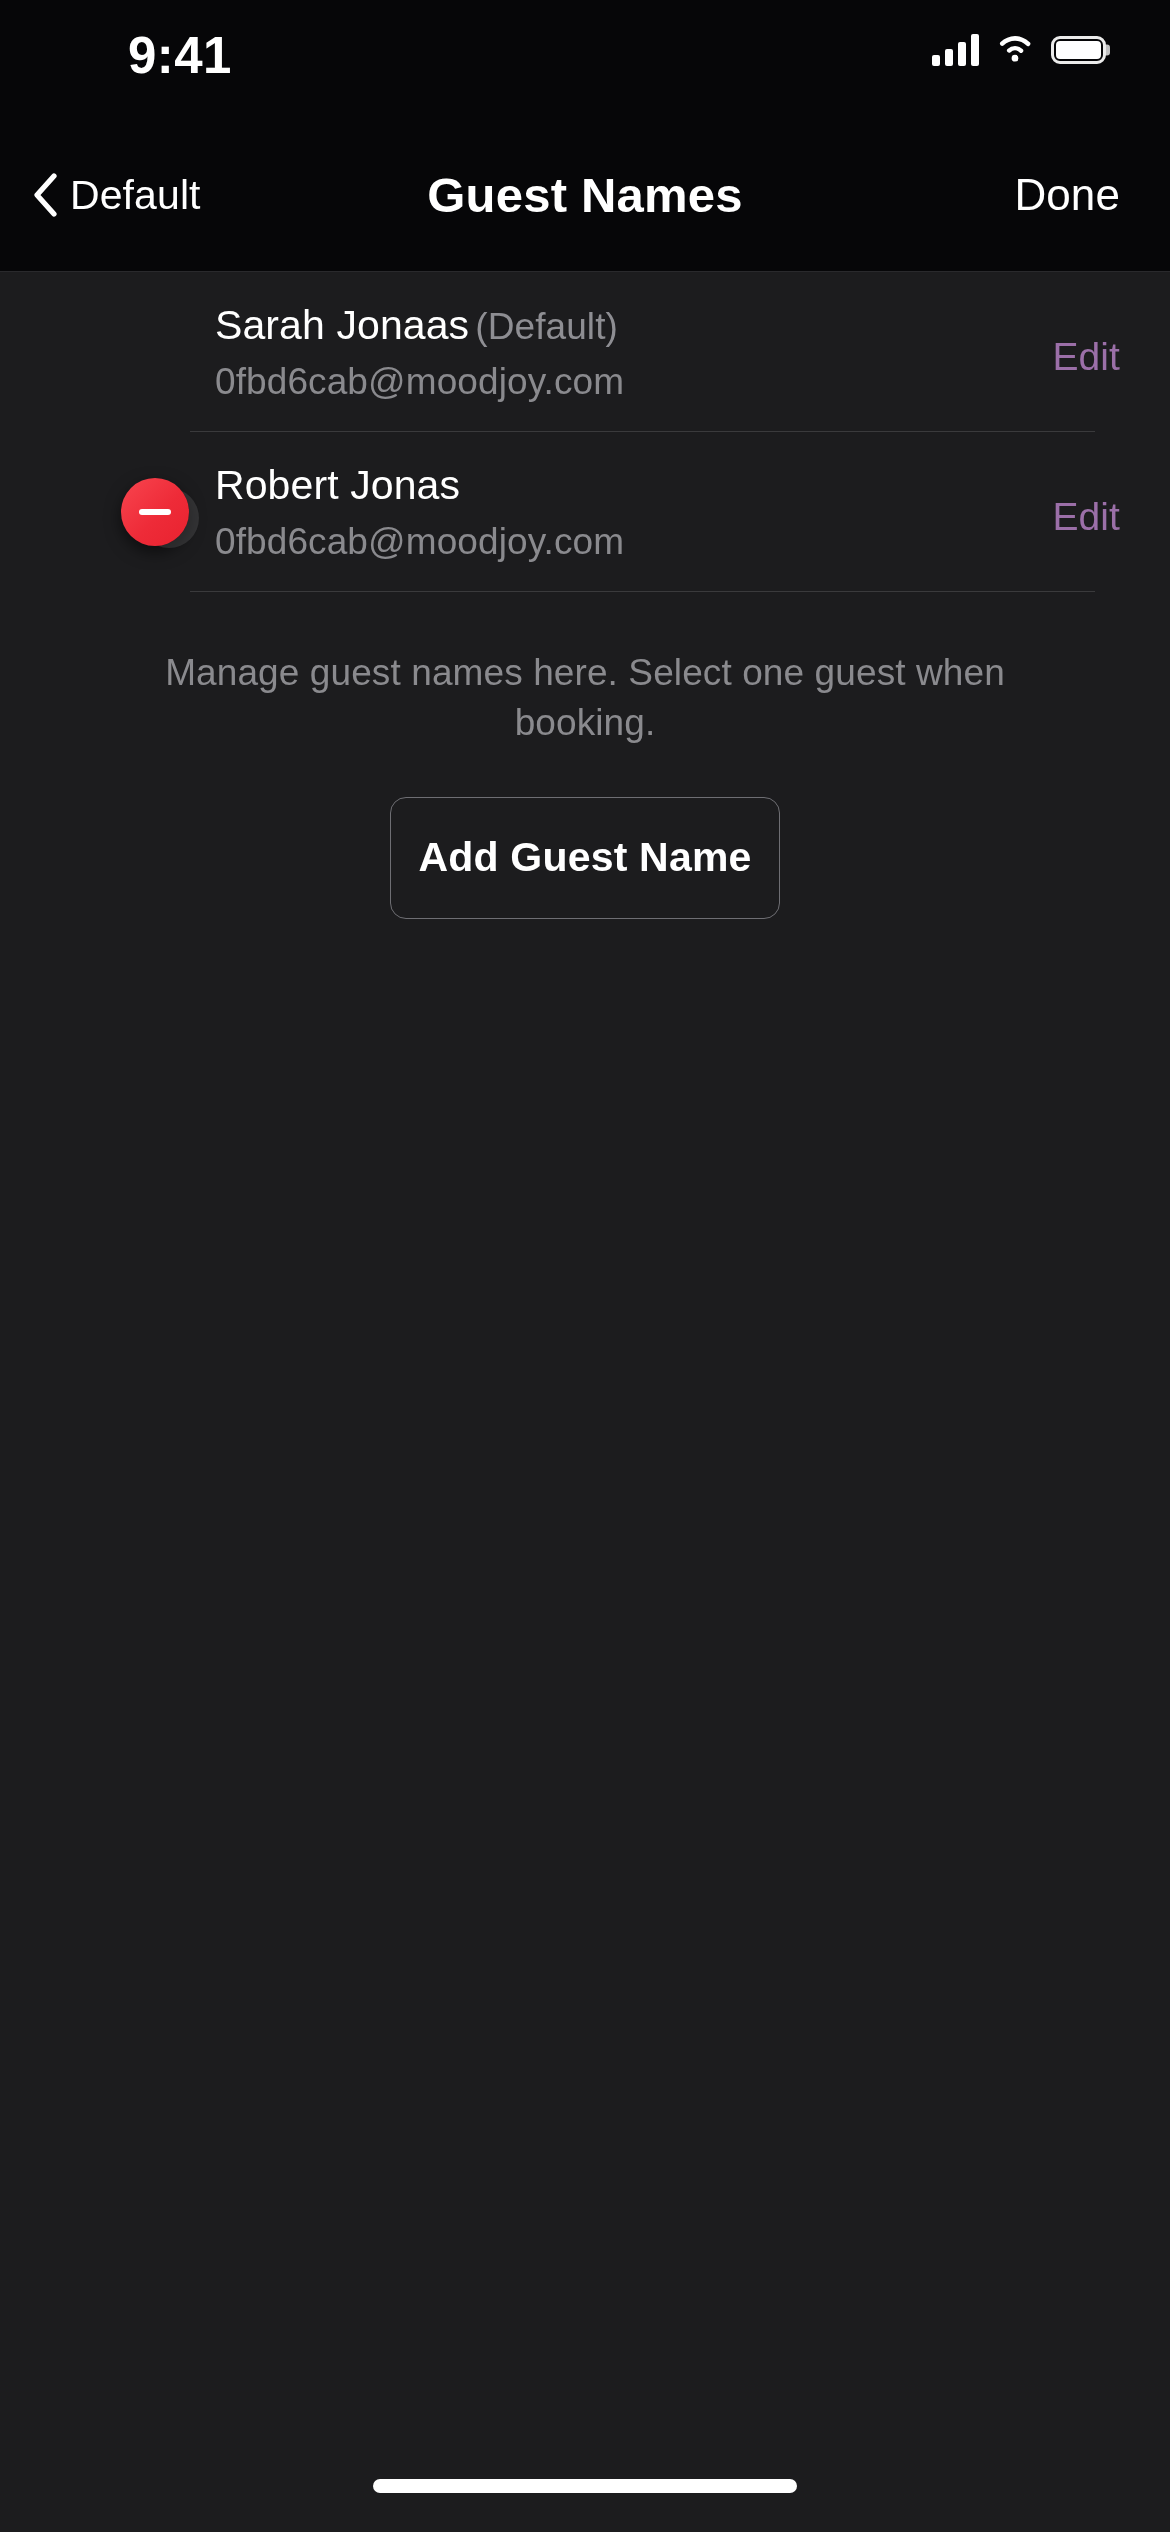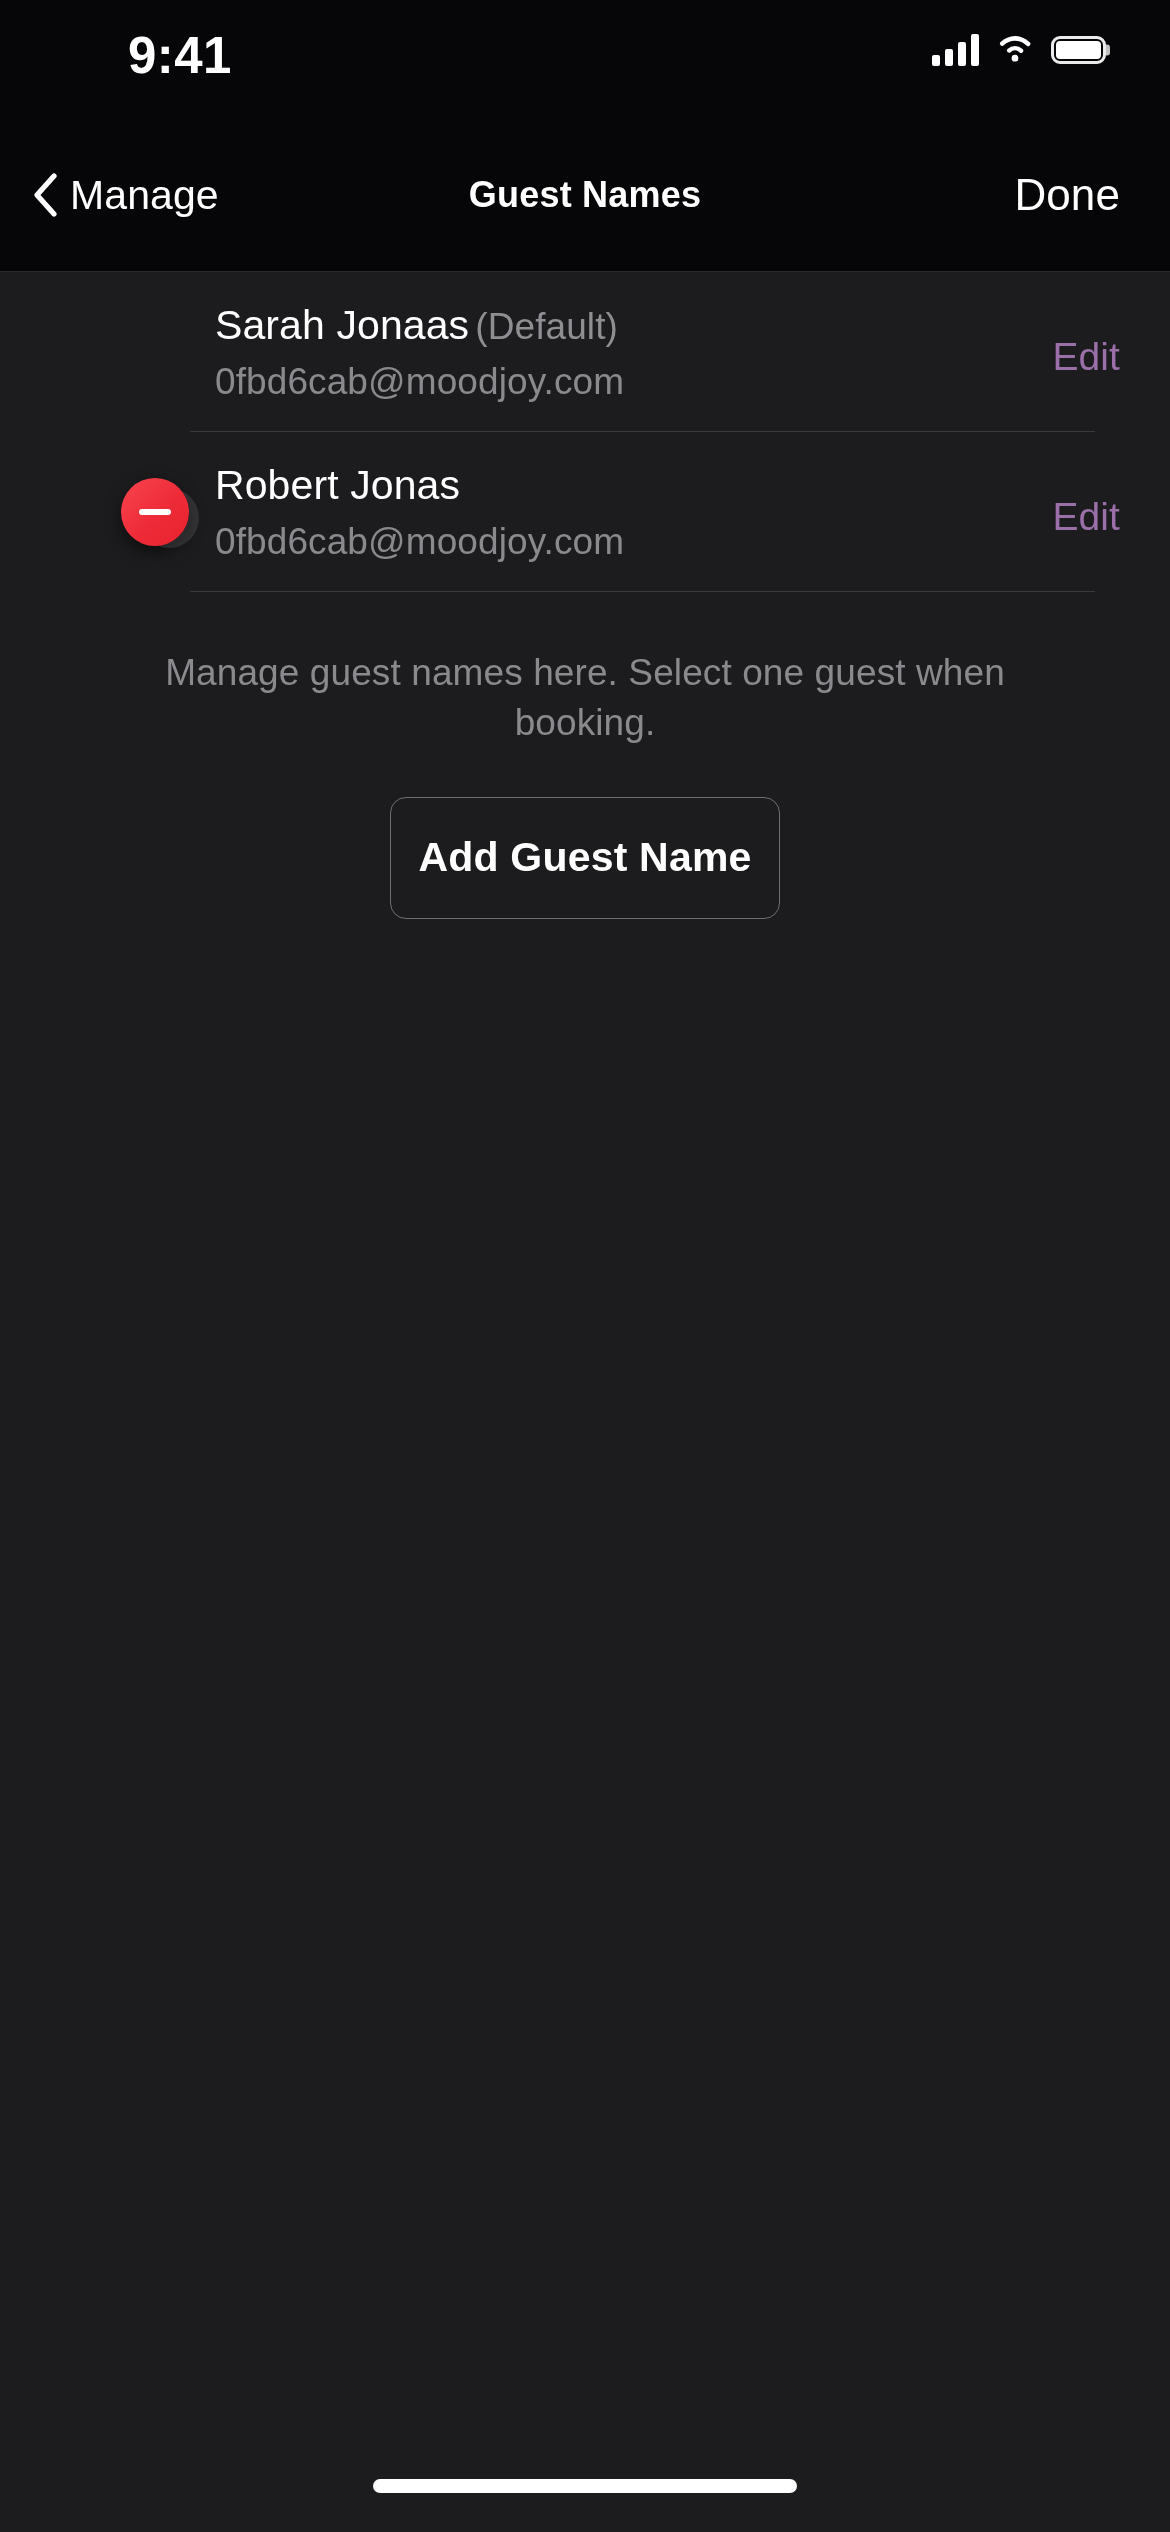--- a/index.html
+++ b/index.html
@@ -82,21 +82,21 @@
   }
   .nav-back-label {
     font-size:41px;
     color:#FFFFFF;
     letter-spacing:0.1px;
   }
   .nav-title {
     position:absolute;
     left:0; right:0; top:0; bottom:1px;
     display:flex; align-items:center; justify-content:center;
-    font-size:36px;
+    font-size:49px;
     font-weight:700;
     color:#FFFFFF;
     letter-spacing:0.2px;
   }
   .nav-done {
     position:absolute;
     right:50px; top:0; bottom:1px;
     display:flex; align-items:center;
     font-size:44px;
     color:#FFFFFF;
@@ -241,21 +241,21 @@
           <span></span>
         </span>
     </div>
   </div>
 
   <div class="navbar">
     <div class="nav-back">
       <svg class="chev" viewBox="0 0 26 44">
         <path d="M22 3 L5 22 L22 41" fill="none" stroke="#fff" stroke-width="5.2" stroke-linecap="round" stroke-linejoin="round"></path>
       </svg>
-      <span class="nav-back-label">Manage</span>
+      <span class="nav-back-label">Default</span>
     </div>
     <div class="nav-title">Guest Names</div>
     <div class="nav-done">Done</div>
   </div>
 
   <div class="content">
 
     <div class="guest-list">
 
       <div class="guest-row">

